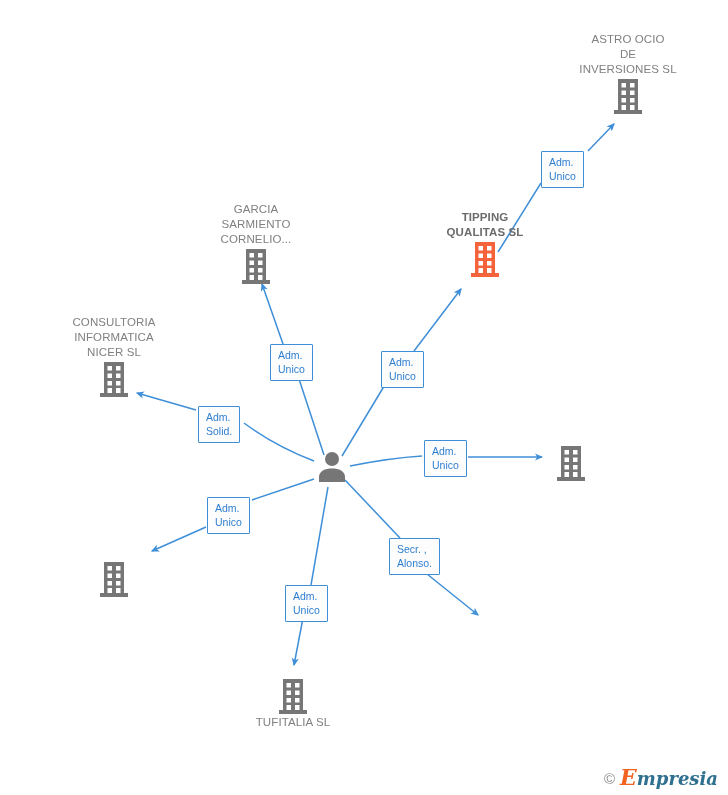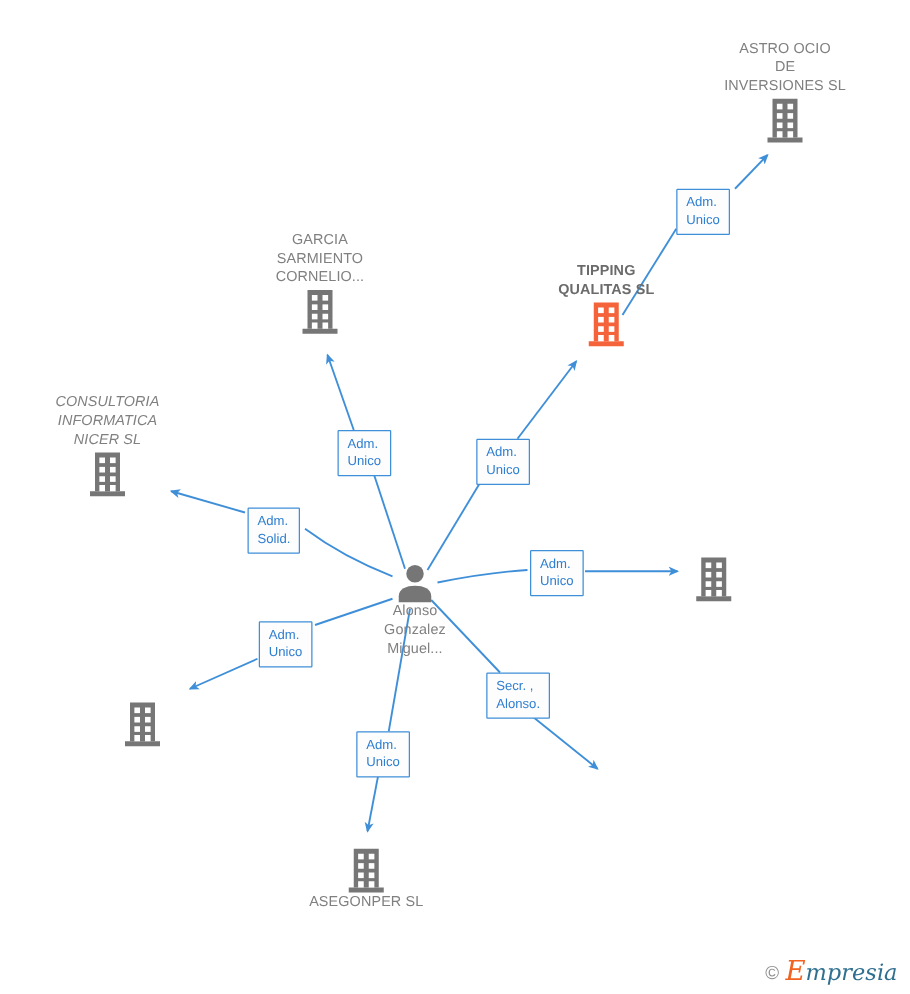--- a/index.html
+++ b/index.html
@@ -76,20 +76,21 @@
     color: #8c8c8c;
     font-size: 15px;
     line-height: 15px;
   }
   .wm-text {
     font-family: "DejaVu Serif", serif;
     font-style: italic;
     font-size: 18px;
     color: #2f6f8f;
     line-height: 20px;
+    font-weight: bold;
   }
   .wm-text .wm-e {
     color: #f26322;
     font-size: 22px;
   }
 </style>
 </head>
 <body>
 
 <div id="canvas">
@@ -158,41 +159,41 @@
         <rect x="9.5" y="13.5" width="4.5" height="4.5" fill="#ffffff"></rect>
         <rect x="18" y="13.5" width="4.5" height="4.5" fill="#ffffff"></rect>
         <rect x="9.5" y="21" width="4.5" height="4.5" fill="#ffffff"></rect>
         <rect x="18" y="21" width="4.5" height="4.5" fill="#ffffff"></rect>
         <rect x="9.5" y="28" width="4.5" height="5" fill="#ffffff"></rect>
         <rect x="18" y="28" width="4.5" height="5" fill="#ffffff"></rect>
       </svg>
     </span>
   </div>
 
-  <div class="node" style="left:256px; top:185px;">
+  <div class="node" style="left:256px; top:202px;">
     <div class="node-label">GARCIA
 SARMIENTO
 CORNELIO...</div>
     <span class="icon-wrap">
       <svg width="32" height="38" viewBox="0 0 32 38" xmlns="http://www.w3.org/2000/svg" aria-hidden="true">
         <rect x="6" y="2" width="20" height="31" fill="#767676"></rect>
         <rect x="2" y="33" width="28" height="4" fill="#767676"></rect>
         <rect x="9.5" y="6" width="4.5" height="4.5" fill="#ffffff"></rect>
         <rect x="18" y="6" width="4.5" height="4.5" fill="#ffffff"></rect>
         <rect x="9.5" y="13.5" width="4.5" height="4.5" fill="#ffffff"></rect>
         <rect x="18" y="13.5" width="4.5" height="4.5" fill="#ffffff"></rect>
         <rect x="9.5" y="21" width="4.5" height="4.5" fill="#ffffff"></rect>
         <rect x="18" y="21" width="4.5" height="4.5" fill="#ffffff"></rect>
         <rect x="9.5" y="28" width="4.5" height="5" fill="#ffffff"></rect>
         <rect x="18" y="28" width="4.5" height="5" fill="#ffffff"></rect>
       </svg>
     </span>
   </div>
 
-  <div class="node" style="left:86px; top:315px;font-style:italic;">
+  <div class="node" style="left:114px; top:315px;">
     <div class="node-label">CONSULTORIA
 INFORMATICA
 NICER SL</div>
     <span class="icon-wrap">
       <svg width="32" height="38" viewBox="0 0 32 38" xmlns="http://www.w3.org/2000/svg" aria-hidden="true">
         <rect x="6" y="2" width="20" height="31" fill="#767676"></rect>
         <rect x="2" y="33" width="28" height="4" fill="#767676"></rect>
         <rect x="9.5" y="6" width="4.5" height="4.5" fill="#ffffff"></rect>
         <rect x="18" y="6" width="4.5" height="4.5" fill="#ffffff"></rect>
         <rect x="9.5" y="13.5" width="4.5" height="4.5" fill="#ffffff"></rect>
@@ -247,34 +248,31 @@
         <rect x="9.5" y="6" width="4.5" height="4.5" fill="#ffffff"></rect>
         <rect x="18" y="6" width="4.5" height="4.5" fill="#ffffff"></rect>
         <rect x="9.5" y="13.5" width="4.5" height="4.5" fill="#ffffff"></rect>
         <rect x="18" y="13.5" width="4.5" height="4.5" fill="#ffffff"></rect>
         <rect x="9.5" y="21" width="4.5" height="4.5" fill="#ffffff"></rect>
         <rect x="18" y="21" width="4.5" height="4.5" fill="#ffffff"></rect>
         <rect x="9.5" y="28" width="4.5" height="5" fill="#ffffff"></rect>
         <rect x="18" y="28" width="4.5" height="5" fill="#ffffff"></rect>
       </svg>
     </span>
-    <div class="node-label">ASEGONPER SL</div>
+    <div class="node-label">TUFITALIA SL</div>
   </div>
 
 
   <div class="node" style="left:332px; top:450px;">
     <span class="icon-wrap">
       <svg width="30" height="32" viewBox="0 0 30 32" xmlns="http://www.w3.org/2000/svg" aria-hidden="true">
         <circle cx="15" cy="9" r="7" fill="#767676"></circle>
         <path d="M 2 32 L 2 27 C 2 21 8 18.5 15 18.5 C 22 18.5 28 21 28 27 L 28 32 Z" fill="#767676"></path>
       </svg>
     </span>
-    <div class="node-label">Alonso
-Gonzalez
-Miguel...</div>
   </div>
 
   <div class="edge-label" style="left:541px; top:151px;">Adm.
 Unico</div>
   <div class="edge-label" style="left:381px; top:351px;">Adm.
 Unico</div>
   <div class="edge-label" style="left:270px; top:344px;">Adm.
 Unico</div>
   <div class="edge-label" style="left:198px; top:406px;">Adm.
 Solid.</div>

